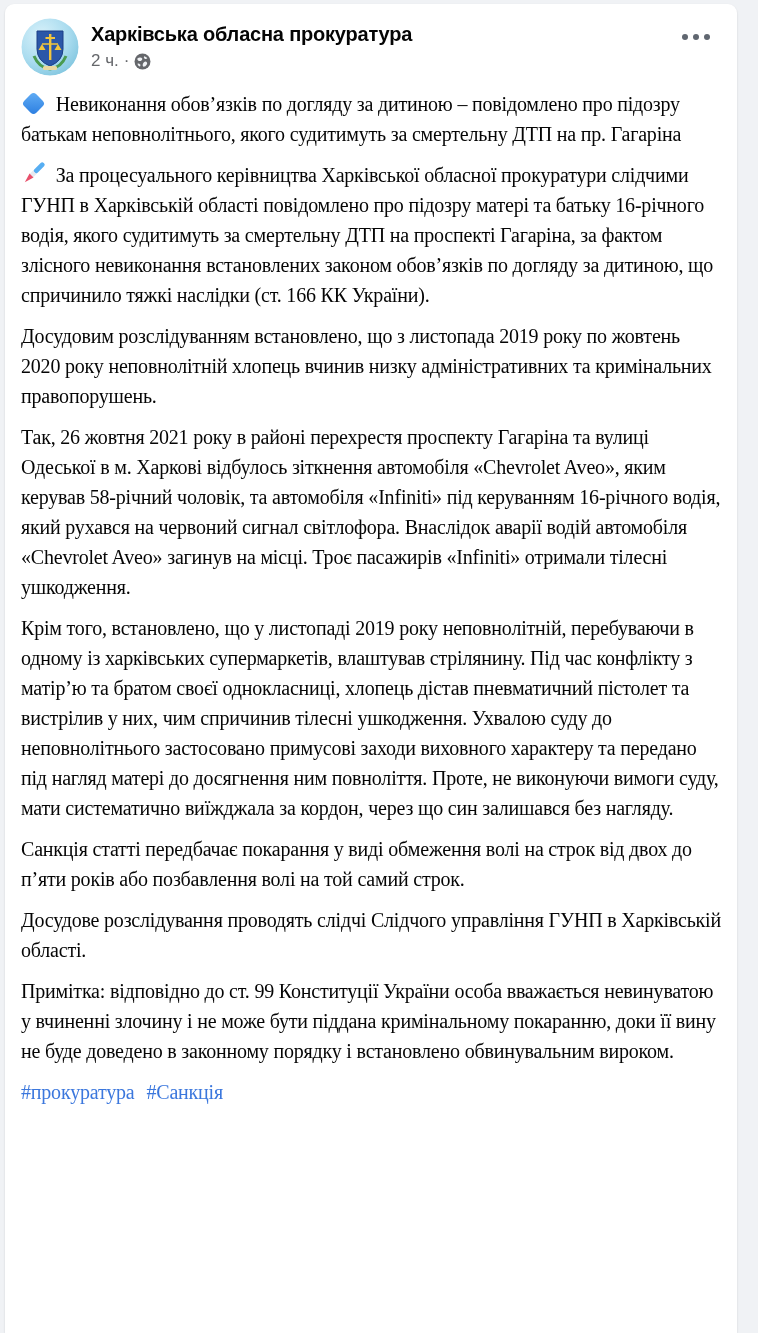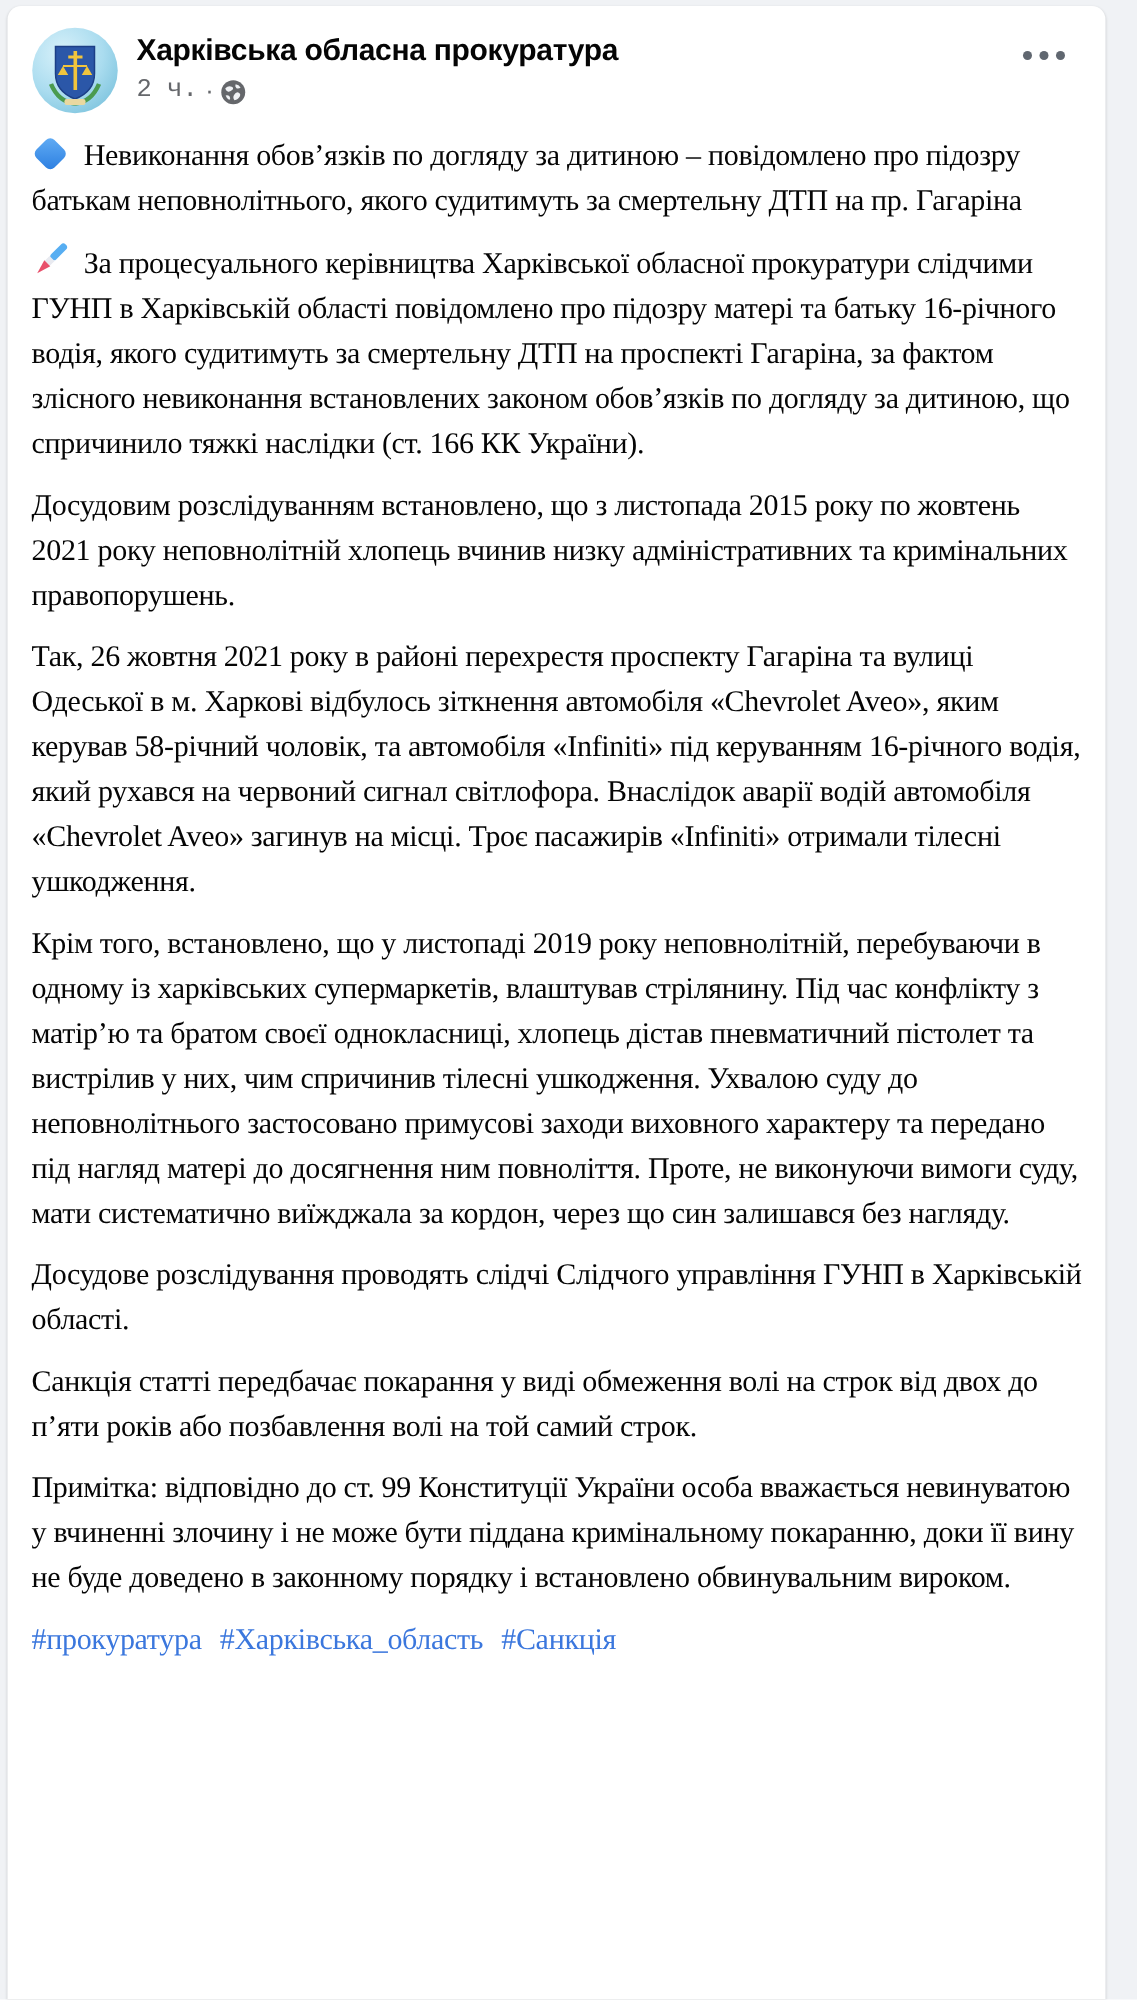--- a/index.html
+++ b/index.html
@@ -25,21 +25,21 @@
   }
   .header-meta { margin-left: 12px; padding-top: 3px; flex: 1; min-width: 0; }
   .page-name {
     font-size: 20px; font-weight: 700; color: #050505;
     letter-spacing: -0.2px; cursor: pointer; line-height: 26px;
   }
   .timestamp-row {
     display: flex; align-items: center; gap: 5px;
     margin-top: 3px; font-size: 17px; color: #65676b; line-height: 22px;
   }
-  .timestamp-row .time { cursor: pointer; font-family: Liberation Mono, monospace; }
+  .timestamp-row .time { cursor: pointer; }
   .menu-btn {
     border: none; background: none; padding: 8px; margin: 2px 0 0 auto;
     cursor: pointer; border-radius: 50%; line-height: 0;
   }
   
   .post-body { margin-top: 13px; }
   .post-par {
     margin: 0 0 11px 0;
     font-size: 20px; line-height: 30px; color: #050505;
     letter-spacing: -0.2px;
@@ -121,26 +121,25 @@
 
   <div class="post-body" id="post-body">
       <p class="post-par"><span class="emoji-diamond"></span> Невиконання обов’язків по догляду за дитиною – повідомлено про підозру батькам неповнолітнього, якого судитимуть за смертельну ДТП на пр. Гагаріна</p>
       <p class="post-par"><svg class="emoji-svg" width="26" height="26" viewBox="0 0 26 26">
           <g transform="rotate(45 13 13)">
             <rect x="10.6" y="-1" width="4.8" height="13.5" rx="2.2" fill="#57aef2"></rect>
             <rect x="10.6" y="12" width="4.8" height="4.5" fill="#e8eaf0"></rect>
             <path d="M13 26 L10.2 16.5 L15.8 16.5 Z" fill="#e8506b"></path>
           </g>
         </svg> За процесуального керівництва Харківської обласної прокуратури слідчими ГУНП в Харківській області повідомлено про підозру матері та батьку 16-річного водія, якого судитимуть за смертельну ДТП на проспекті Гагаріна, за фактом злісного невиконання встановлених законом обов’язків по догляду за дитиною, що спричинило тяжкі наслідки (ст. 166 КК України).</p>
-      <p class="post-par">Досудовим розслідуванням встановлено, що з листопада 2015 року по жовтень 2021 року неповнолітній хлопець вчинив низку адміністративних та кримінальних правопорушень.</p>
+      <p class="post-par">Досудовим розслідуванням встановлено, що з листопада 2019 року по жовтень 2020 року неповнолітній хлопець вчинив низку адміністративних та кримінальних правопорушень.</p>
       <p class="post-par">Так, 26 жовтня 2021 року в районі перехрестя проспекту Гагаріна та вулиці Одеської в м. Харкові відбулось зіткнення автомобіля «Chevrolet Aveo», яким керував 58-річний чоловік, та автомобіля «Infiniti» під керуванням 16-річного водія, який рухався на червоний сигнал світлофора. Внаслідок аварії водій автомобіля «Chevrolet Aveo» загинув на місці. Троє пасажирів «Infiniti» отримали тілесні ушкодження.</p>
       <p class="post-par">Крім того, встановлено, що у листопаді 2019 року неповнолітній, перебуваючи в одному із харківських супермаркетів, влаштував стрілянину. Під час конфлікту з матір’ю та братом своєї однокласниці, хлопець дістав пневматичний пістолет та вистрілив у них, чим спричинив тілесні ушкодження. Ухвалою суду до неповнолітнього застосовано примусові заходи виховного характеру та передано під нагляд матері до досягнення ним повноліття. Проте, не виконуючи вимоги суду, мати систематично виїжджала за кордон, через що син залишався без нагляду.</p>
+      <p class="post-par">Санкція статті передбачає покарання у виді обмеження волі на строк від двох до п’яти років або позбавлення волі на той самий строк.</p>
       <p class="post-par">Досудове розслідування проводять слідчі Слідчого управління ГУНП в Харківській області.</p>
-      <p class="post-par">Санкція статті передбачає покарання у виді обмеження волі на строк від двох до п’яти років або позбавлення волі на той самий строк.</p>
       <p class="post-par">Примітка: відповідно до ст. 99 Конституції України особа вважається невинуватою у вчиненні злочину і не може бути піддана кримінальному покаранню, доки її вину не буде доведено в законному порядку і встановлено обвинувальним вироком.</p>
       <p class="post-par hashtags">
         <a class="hashtag" href="#">#прокуратура</a>
-        <a class="hashtag" href="#">#Харківська_область</a>
         <a class="hashtag" href="#">#Санкція</a>
       </p>
     </div>
 
 </div>
 
 </body></html>

